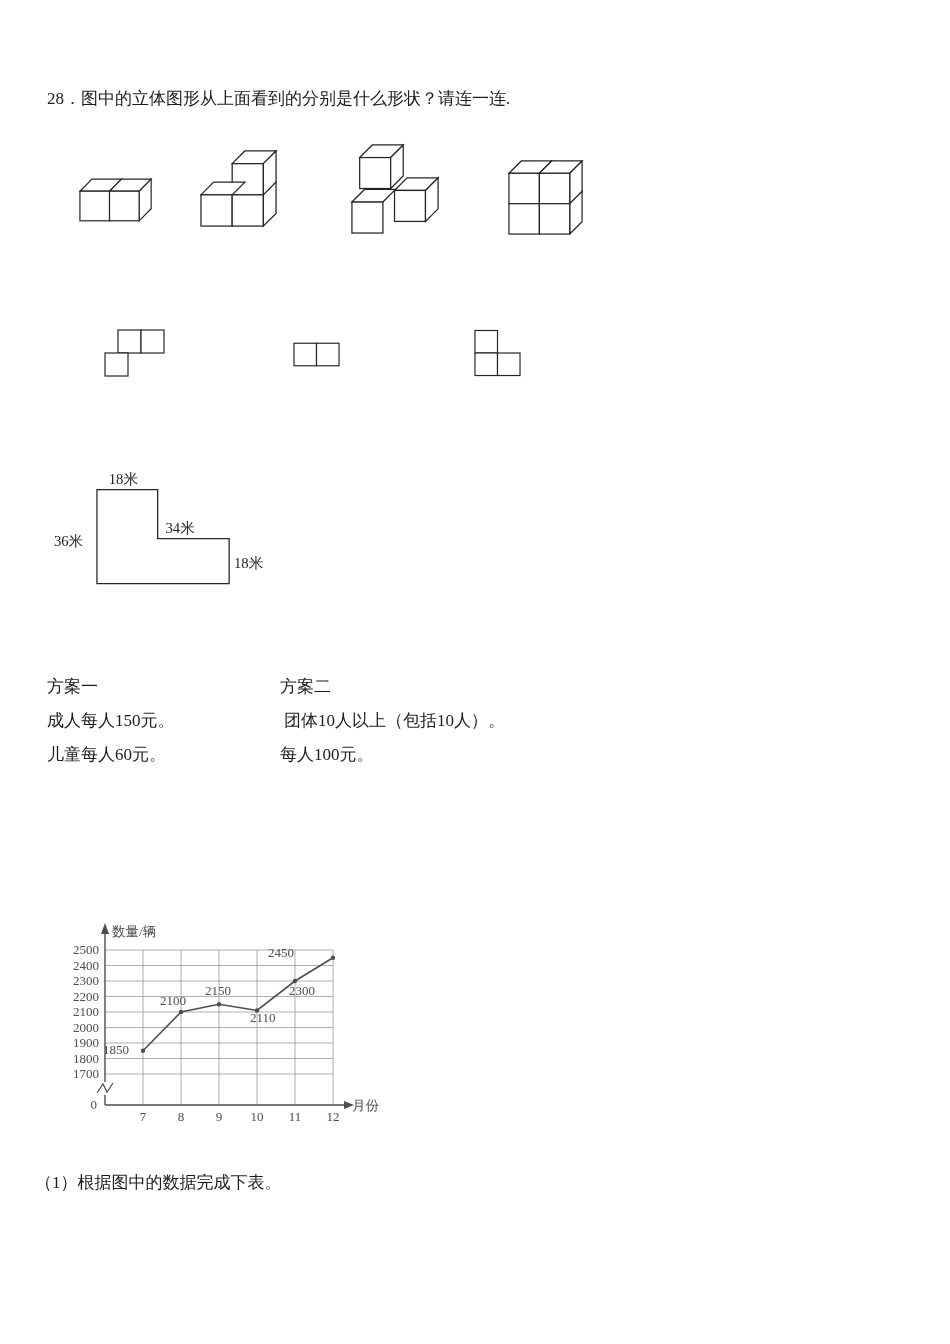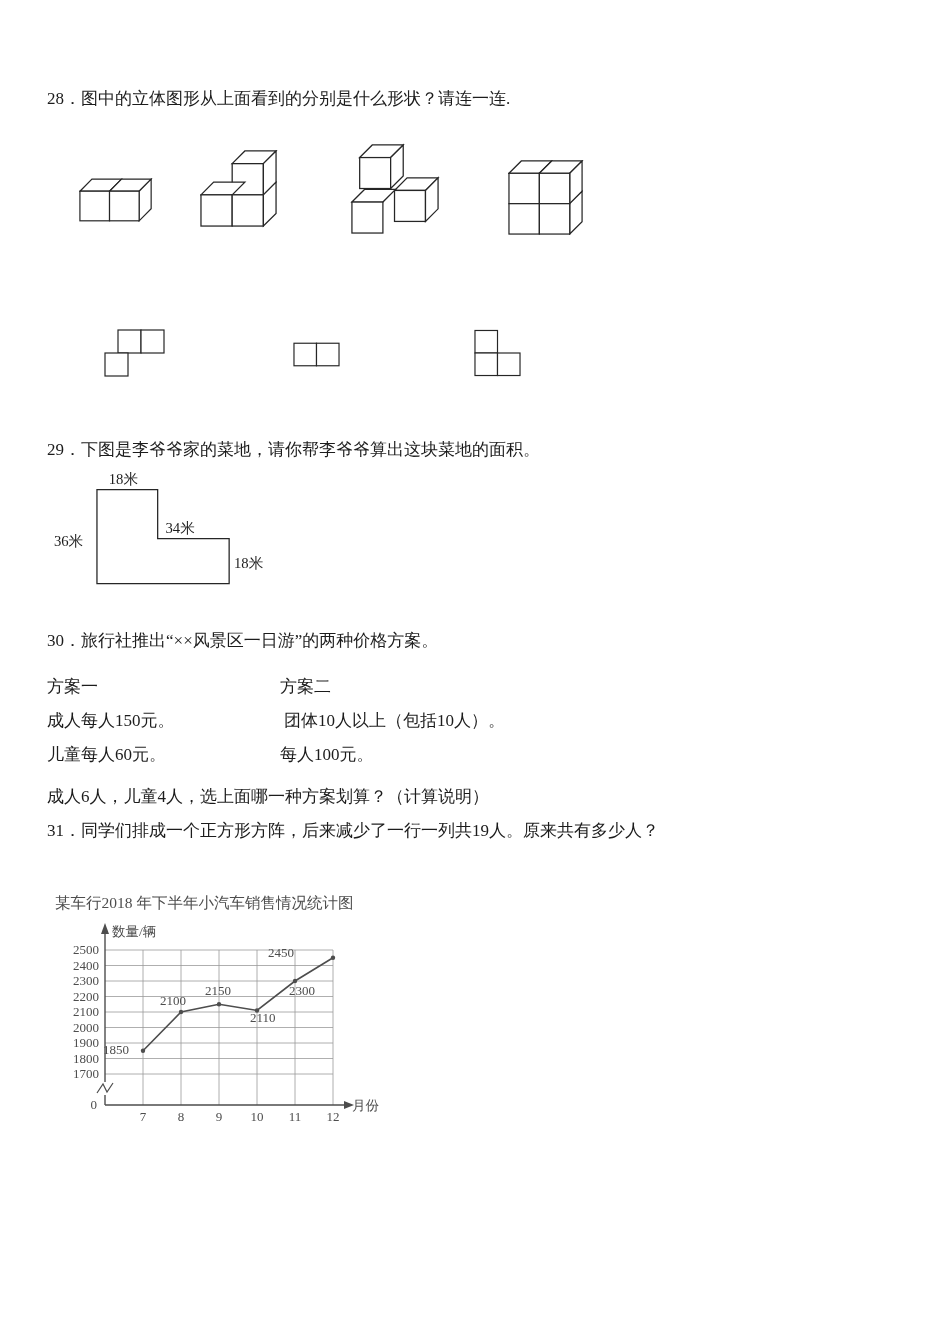--- a/index.html
+++ b/index.html
@@ -71,42 +71,37 @@
     <rect class="cell" x="1" y="1" width="23" height="23"></rect>
     <rect class="cell" x="24" y="1" width="23" height="23"></rect>
   </svg>
 
   <svg class="fig" style="left:474px;top:329px" width="47" height="48" viewBox="0 0 48 48">
     <rect class="cell" x="1" y="1" width="23" height="23"></rect>
     <rect class="cell" x="1" y="24" width="23" height="23"></rect>
     <rect class="cell" x="24" y="24" width="23" height="23"></rect>
   </svg>
 
-  <p class="t" style="top:439px">29．下图是李爷爷家的菜地，请你帮李爷爷算出这块菜地的面积。</p>
 
   <svg class="fig" style="left:48px;top:468px" width="235" height="147" viewBox="0 0 240 150">
     <polygon points="50,22 112,22 112,72 185,72 185,118 50,118" fill="#ffffff" stroke="#262626" stroke-width="1.3"></polygon>
     <text class="field-label" x="62" y="16">18米</text>
     <text class="field-label" x="6" y="80">36米</text>
     <text class="field-label" x="120" y="66">34米</text>
     <text class="field-label" x="190" y="102">18米</text>
   </svg>
 
-  <p class="t" style="top:630px">30．旅行社推出“××风景区一日游”的两种价格方案。</p>
   <p class="t" style="left:47px;top:676px">方案一</p>
   <p class="t" style="left:280px;top:676px">方案二</p>
   <p class="t" style="left:47px;top:710px">成人每人150元。</p>
   <p class="t" style="left:284px;top:710px">团体10人以上（包括10人）。</p>
   <p class="t" style="left:47px;top:744px">儿童每人60元。</p>
   <p class="t" style="left:280px;top:744px">每人100元。</p>
-  <p class="t" style="top:786px">成人6人，儿童4人，选上面哪一种方案划算？（计算说明）</p>
 
-  <p class="t" style="top:820px">31．同学们排成一个正方形方阵，后来减少了一行一列共19人。原来共有多少人？</p>
 
-  <div class="chart-title">某车行2018 年下半年小汽车销售情况统计图</div>
   <svg id="chart-svg" class="fig" style="left:40px;top:912px" width="380" height="250" viewBox="0 0 380 250">
       <line x1="65" y1="38" x2="293" y2="38" stroke="#9a9a9a" stroke-width="0.8"></line>
       <line x1="65" y1="53.5" x2="293" y2="53.5" stroke="#9a9a9a" stroke-width="0.8"></line>
       <line x1="65" y1="69" x2="293" y2="69" stroke="#9a9a9a" stroke-width="0.8"></line>
       <line x1="65" y1="84.5" x2="293" y2="84.5" stroke="#9a9a9a" stroke-width="0.8"></line>
       <line x1="65" y1="100" x2="293" y2="100" stroke="#9a9a9a" stroke-width="0.8"></line>
       <line x1="65" y1="115.5" x2="293" y2="115.5" stroke="#9a9a9a" stroke-width="0.8"></line>
       <line x1="65" y1="131" x2="293" y2="131" stroke="#9a9a9a" stroke-width="0.8"></line>
       <line x1="65" y1="146.5" x2="293" y2="146.5" stroke="#9a9a9a" stroke-width="0.8"></line>
       <line x1="65" y1="162" x2="293" y2="162" stroke="#9a9a9a" stroke-width="0.8"></line>
@@ -148,14 +143,15 @@
       <circle cx="179" cy="92.25" r="2.2" fill="#4d4d4d"></circle>
       <text x="165" y="83.25" text-anchor="start" font-size="13" fill="#4d4d4d">2150</text>
       <circle cx="217" cy="98.45" r="2.2" fill="#4d4d4d"></circle>
       <text x="210" y="110.45" text-anchor="start" font-size="13" fill="#4d4d4d">2110</text>
       <circle cx="255" cy="69" r="2.2" fill="#4d4d4d"></circle>
       <text x="249" y="83" text-anchor="start" font-size="13" fill="#4d4d4d">2300</text>
       <circle cx="293" cy="45.75" r="2.2" fill="#4d4d4d"></circle>
       <text x="228" y="44.75" text-anchor="start" font-size="13" fill="#4d4d4d">2450</text>
     </svg>
 
+  <p class="t" style="left:35px;top:1172px">（1）根据图中的数据完成下表。</p>
 
 </div>
 
 </body></html>

